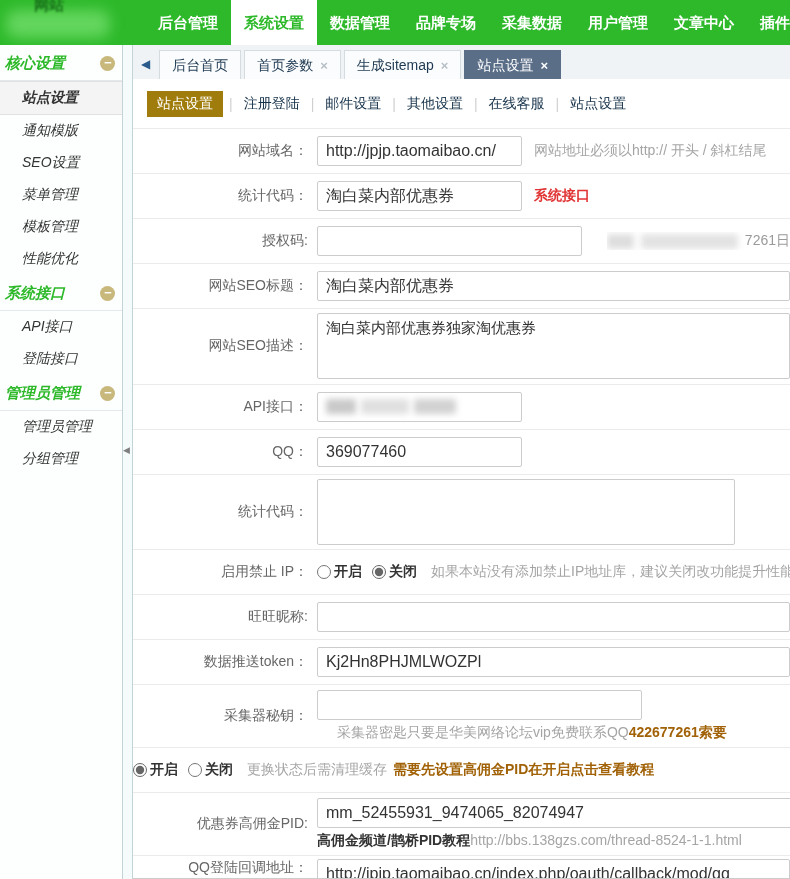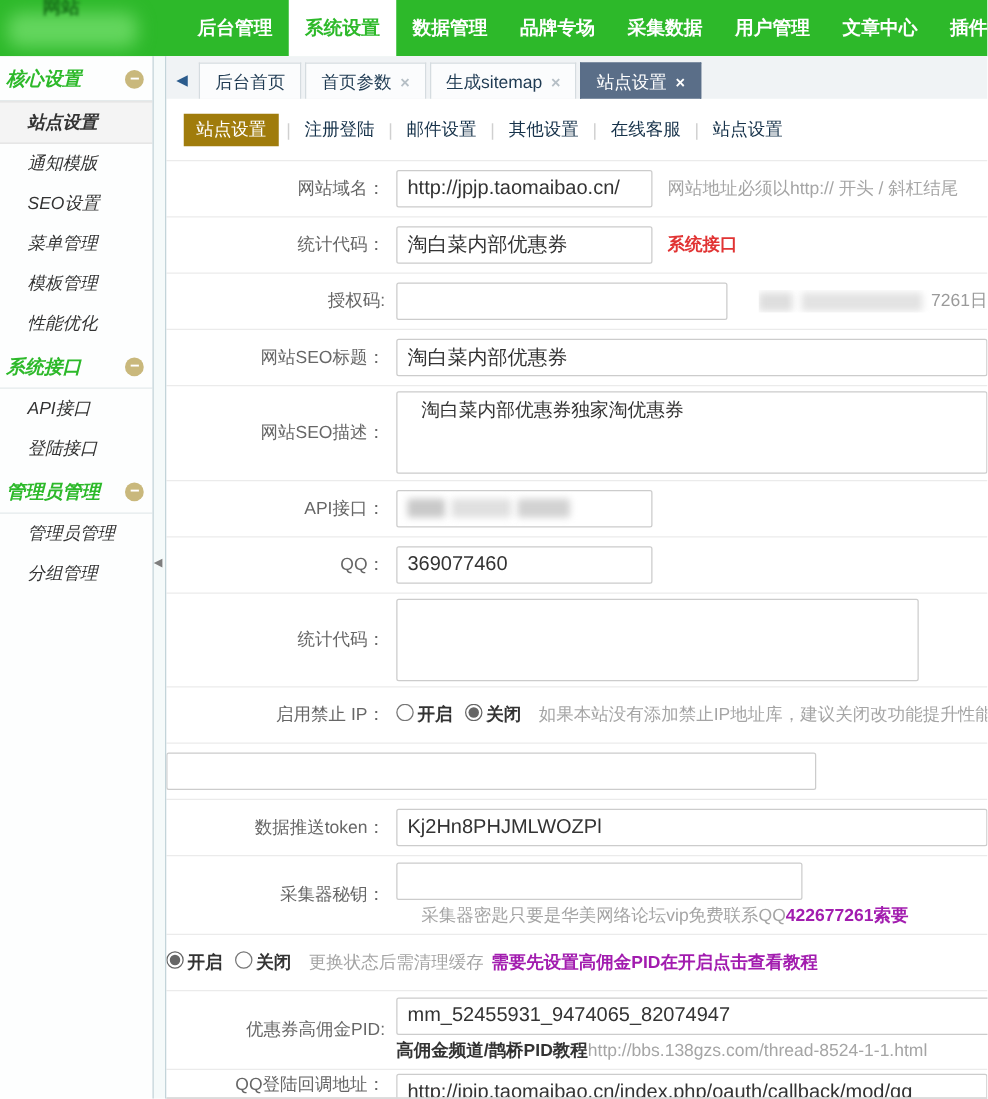--- a/index.html
+++ b/index.html
@@ -60,31 +60,31 @@
 
   
   .row { display:flex; align-items:center; border-top:1px solid #ebebeb;
     padding:7px 0; min-height:45px; }
   .lbl { width:184px; flex-shrink:0; text-align:right; color:#666;
     font-size:14px; padding-right:9px; white-space:nowrap; }
   .field { flex:1; min-width:0; display:flex; align-items:center; }
   .field.col { flex-direction:column; align-items:flex-start; }
   .txt { height:30px; border:1px solid #ccc; border-radius:2px; padding:0 8px;
     font-size:16px; color:#333; font-family:inherit; background:#fff; }
-  .ta { border:1px solid #ccc; border-radius:2px; padding:5px 19px; font-size:15px;
+  .ta { border:1px solid #ccc; border-radius:2px; padding:5px 8px; font-size:15px;
     color:#333; font-family:inherit; resize:none; height:66px; }
   .w205{width:205px} .w265{width:265px} .w325{width:325px}
   .wide{width:520px} .ta-mid{width:418px}
   .hint { color:#a5a5a5; font-size:14px; margin-left:12px; white-space:nowrap;
     overflow:hidden; }
   .hint-red { color:#e13434; font-weight:bold; }
-  .strong { color:#a21caf; font-weight:bold; }
+  .strong { color:#a16207; font-weight:bold; }
   .sub-hint { font-size:14px; color:#a5a5a5; margin-top:4px; white-space:nowrap;
     overflow:hidden; max-width:100%; }
-  .radio-lab { display:flex; margin-right:10px; color:#333;
+  .radio-lab { display:flex; align-items:center; margin-right:10px; color:#333;
     font-size:14px; font-weight:bold; cursor:pointer; white-space:nowrap; }
   .radio-lab input { width:14px; height:14px; margin-right:3px; accent-color:#666; }
 
   .redact { display:inline-block; height:15px; border-radius:2px;
     filter:blur(3px); vertical-align:middle; }
   .auth-extra { margin-left:25px; flex:1; min-width:0; display:flex;
     align-items:center; gap:7px; color:#9a9a9a; font-size:14px;
     white-space:nowrap; overflow:hidden; }
 
   .row.clipped { height:24px; min-height:0; overflow:hidden;
@@ -258,20 +258,21 @@
           </label>
           <label class="radio-lab">
             <input type="radio" name="banip" checked="" style="">
             <span>关闭</span>
           </label>
           <span class="hint" style="margin-left:4px">如果本站没有添加禁止IP地址库，建议关闭改功能提升性能</span>
         </div>
       </div>
 
       <div class="row">
+        <div class="lbl">旺旺昵称:</div>
         <div class="field">
           <input class="txt wide" value="" style="">
         </div>
       </div>
 
       <div class="row">
         <div class="lbl">数据推送token：</div>
         <div class="field">
           <input class="txt wide" value="Kj2Hn8PHJMLWOZPl" style="">
         </div>

